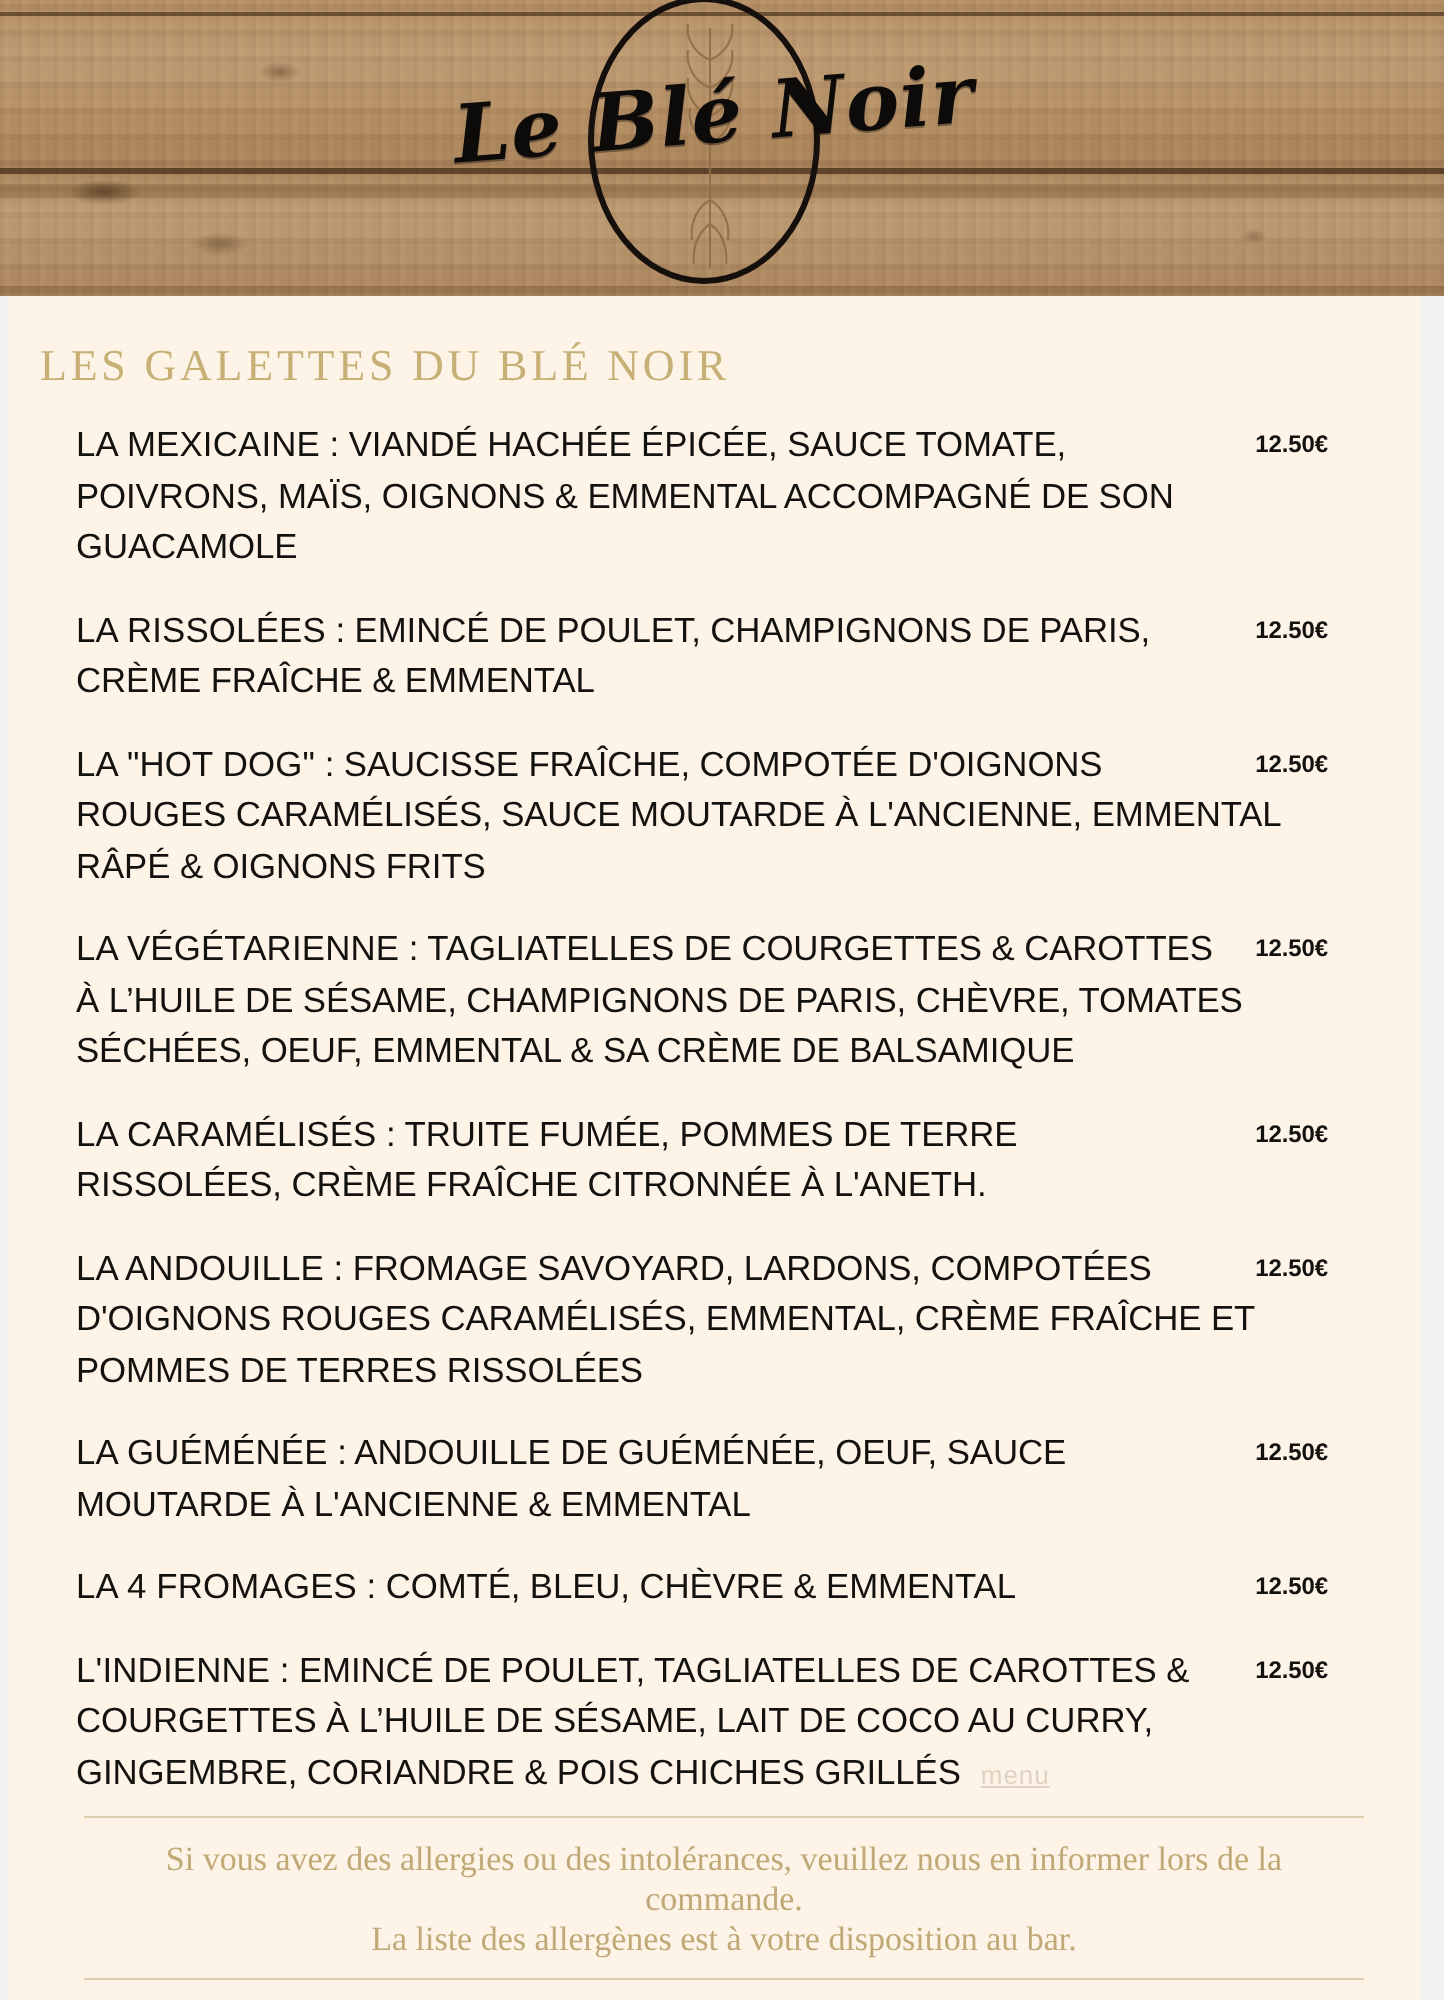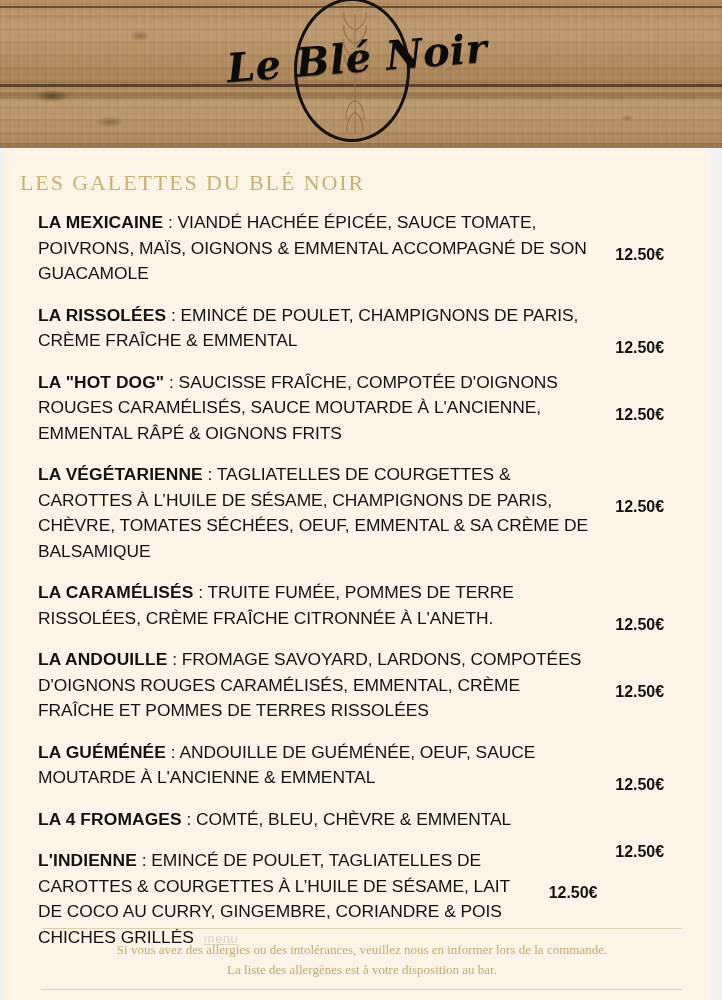--- a/index.html
+++ b/index.html
@@ -125,31 +125,30 @@
   }
   .item-text {
     font-family: "Liberation Sans", sans-serif;
     font-size: 17.4px;
     line-height: 25.5px;
     color: #14120f;
     letter-spacing: -0.05px;
     text-align: left;
   }
   .item-name {
-    font-weight: bold;
+    font-weight: normal;
     letter-spacing: .1px;
   }
   .price {
     font-weight: bold;
-    font-size: 16px;
+    font-size: 12px;
     white-space: nowrap;
     float: right;
     margin-left: 18px;
     color: #14120f;
-    margin-top: 32px;
   }
   .ghost {
     color: rgba(183,170,150,.45);
     font-size: 13px;
     letter-spacing: .5px;
     margin: 0 10px;
     text-decoration: underline;
   }
 
   
@@ -160,21 +159,21 @@
     bottom: 10px;
   }
   .rule {
     height: 1px;
     background: #ddd0ae;
     width: 100%;
   }
   .footer-text {
     text-align: center;
     font-family: "Liberation Serif", serif;
-    font-size: 13px;
+    font-size: 17px;
     line-height: 20px;
     color: #c0a977;
     padding: 11px 0 9px 0;
   }
 </style>
 </head>
 <body>
 
 <div class="page">
 

